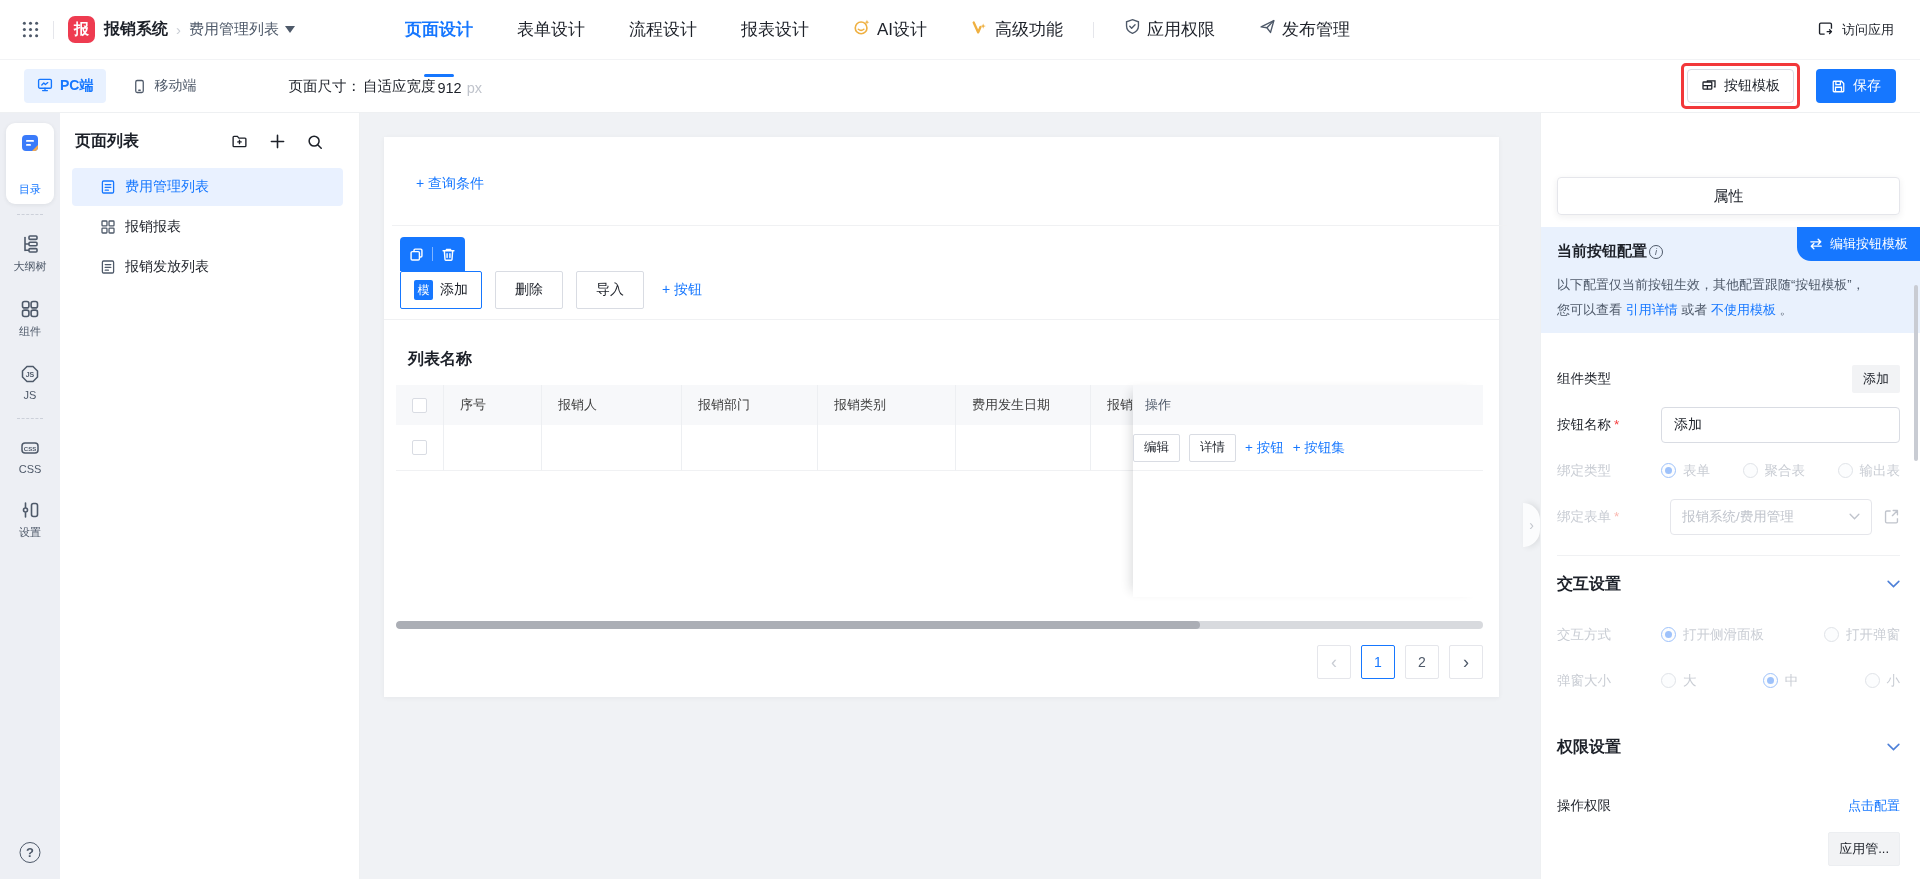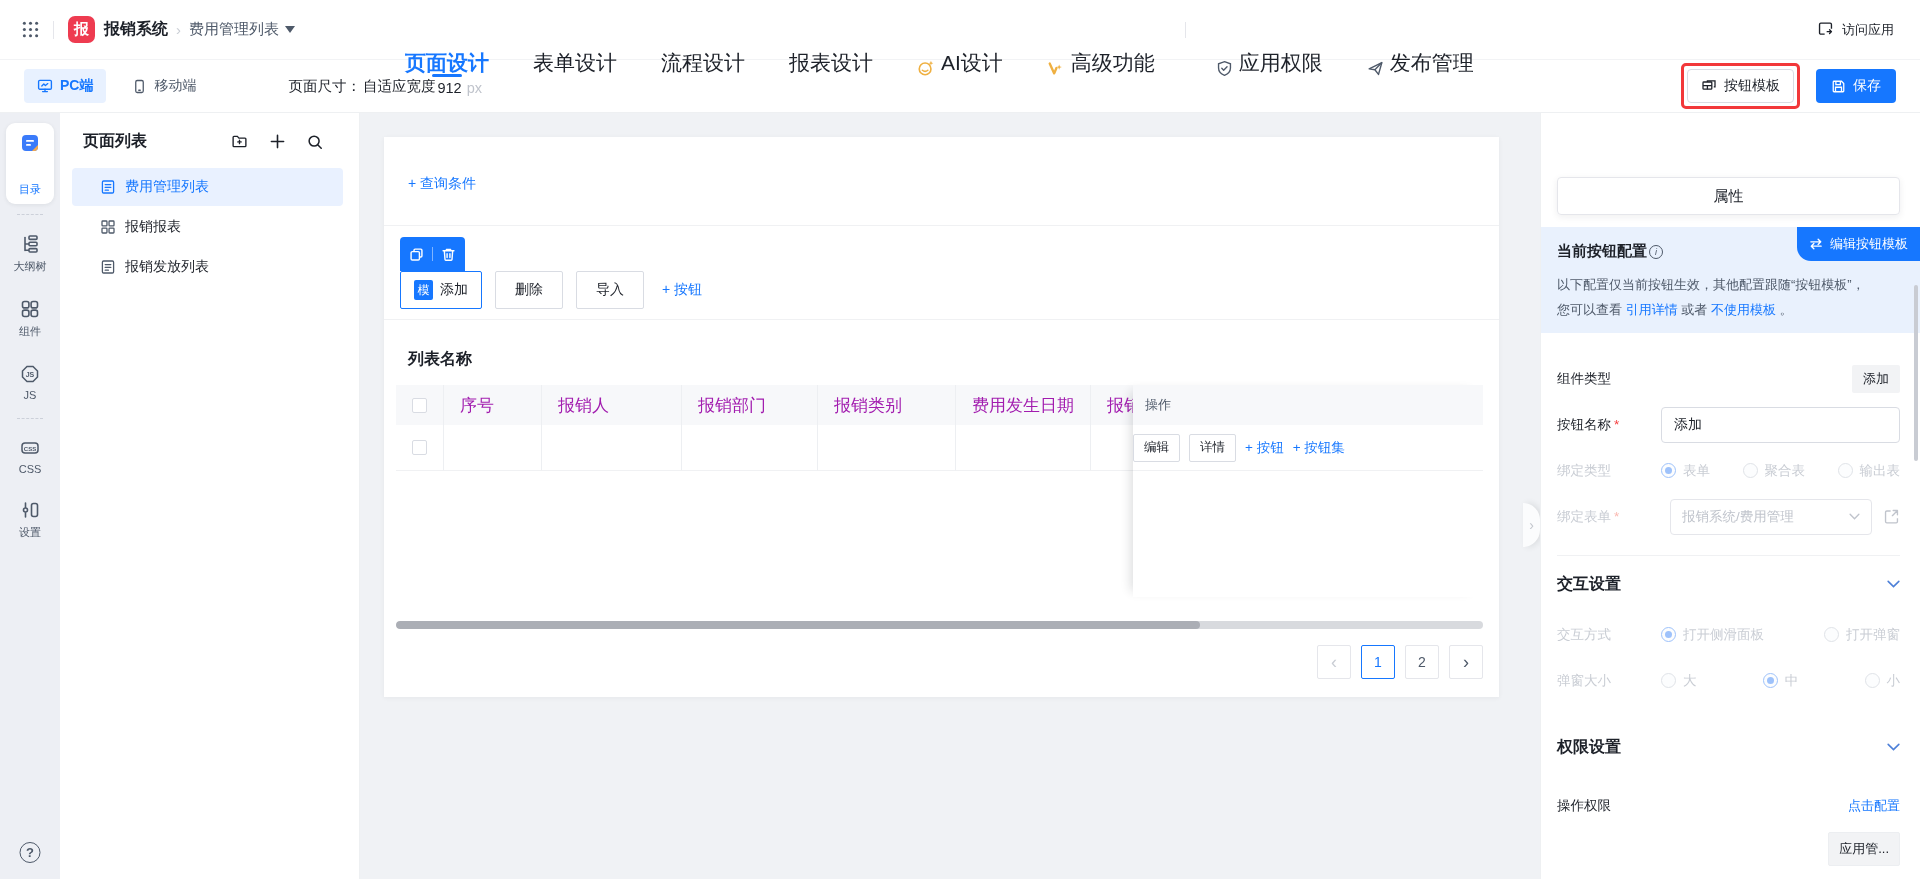--- a/index.html
+++ b/index.html
@@ -11,77 +11,77 @@
   .navbar { height:60px; display:flex; align-items:center; padding:0 26px 0 22px; border-bottom:1px solid #f2f3f5; background:#fff; flex-shrink:0; }
   .nav-left { display:flex; align-items:center; }
   .icon-btn { display:flex; align-items:center; justify-content:center; cursor:pointer; }
   .nav-vdiv { width:1px; height:18px; background:#e5e6eb; margin:0 14px; }
   .logo-sq { width:27px; height:27px; border-radius:7px; background:#ee3b50; color:#fff; font-size:15px; font-weight:bold; display:flex; align-items:center; justify-content:center; }
   .app-name { font-size:16px; font-weight:bold; margin-left:9px; }
   .crumb-sep { color:#c9cdd4; margin:0 8px; font-size:15px; }
   .page-name { font-size:15px; color:#4e5969; }
   .caret { margin-left:6px; color:#4e5969; }
   .nav-tabs { display:flex; align-items:center; margin-left:88px; height:100%; }
-  .nav-tab { display:flex; align-items:flex-end; gap:6px; height:100%; padding:0 22px; font-size:21px; color:#1d2129; position:relative; cursor:pointer; white-space:nowrap;margin-top:36px; }
+  .nav-tab { display:flex; align-items:flex-start; gap:6px; height:100%; padding:0 22px; font-size:17px; color:#1d2129; position:relative; cursor:pointer; white-space:nowrap;margin-top:36px; }
   .nav-tab.active { color:#1677ff; font-weight:bold; }
   .nav-tab.active::after { content:""; position:absolute; left:50%; transform:translateX(-50%); bottom:0; width:30px; height:3px; border-radius:2px; background:#1677ff; }
   .tab-group-div { width:1px; height:16px; background:#e5e6eb; margin:0 8px; }
   .nav-right { margin-left:auto; display:flex; align-items:center; gap:8px; font-size:13px; cursor:pointer; }
 
   
   .toolbar { height:53px; display:flex; align-items:center; padding:0 24px; border-bottom:1px solid #eef0f2; background:#fff; flex-shrink:0; }
-  .chip-pc { display:flex; align-items:center; gap:7px; background:#e8f1ff; color:#1677ff; font-weight:bold; padding:8px 13px; border-radius:4px; cursor:pointer; }
+  .chip-pc { display:flex; gap:7px; background:#e8f1ff; color:#1677ff; font-weight:bold; padding:8px 13px; border-radius:4px; cursor:pointer; }
   .chip-mobile { display:flex; align-items:center; gap:7px; color:#4e5969; margin-left:26px; cursor:pointer; }
   .page-size { margin-left:92px; display:flex; align-items:flex-end; gap:2px; font-size:14.5px; }
   .page-size .unit { color:#c0c4cc; margin-left:3px; }
   .toolbar-right { margin-left:auto; display:flex; align-items:center; gap:16px; }
   .annotation-red { border:3px solid #f2383a; border-radius:5px; padding:3px; }
   .btn-outline { display:flex; align-items:center; gap:7px; background:#fff; border:1px solid #d9dce3; border-radius:4px; padding:7px 13px; font-size:14px; cursor:pointer; }
   .btn-primary { display:flex; align-items:center; gap:7px; background:#1677ff; color:#fff; border-radius:4px; padding:8px 15px; font-size:14px; cursor:pointer; }
 
   
   .main { flex:1; display:flex; min-height:0; }
 
   
   .rail { width:60px; background:#edeff4; display:flex; flex-direction:column; align-items:center; padding-top:10px; position:relative; flex-shrink:0; }
   .rail-item { width:48px; padding:9px 0 7px; display:flex; flex-direction:column; align-items:center; gap:5px; color:#4e5969; font-size:11px; border-radius:9px; margin-bottom:9px; cursor:pointer; }
   .rail-item.active { background:#fff; color:#1677ff; box-shadow:0 1px 4px rgba(31,35,41,.08);gap:28px; }
   .rail-divider { width:26px; border-top:1px dashed #ccd0d9; margin:1px 0 10px; }
   .rail-help { position:absolute; bottom:16px; left:50%; transform:translateX(-50%); width:21px; height:21px; border:1.6px solid #4e5969; border-radius:50%; color:#4e5969; font-size:13px; font-weight:bold; display:flex; align-items:center; justify-content:center; cursor:pointer; }
 
   
   .pages-panel { width:300px; background:#fff; border-right:1px solid #eef0f2; padding:18px 8px 0 0; flex-shrink:0; }
-  .pages-header { display:flex; align-items:center; padding:0 28px 16px 23px; }
+  .pages-header { display:flex; align-items:center; padding:0 28px 16px 15px; }
   .pages-title { font-size:16px; font-weight:bold; flex:1; }
   .pages-header .icon-btn { margin-left:22px; color:#1d2129; }
   .page-item { height:38px; display:flex; align-items:center; gap:9px; margin:0 8px 2px 12px; padding-left:28px; border-radius:4px; font-size:14px; color:#1d2129; cursor:pointer; }
   .page-item.active { background:#e9f1ff; color:#1677ff; }
   .page-item .pi-icon { display:flex; color:#4e5969; }
   .page-item.active .pi-icon { color:#1677ff; }
 
   
   .canvas { flex:1; background:#f0f2f5; position:relative; min-width:0; }
   .card { position:absolute; left:24px; top:24px; width:1115px; height:560px; background:#fff; box-shadow:0 1px 5px rgba(31,35,41,.05); }
-  .query-section { position:absolute; top:0; left:0; width:100%; height:89px; border-bottom:1px solid #f0f1f3; }
+  .query-section { position:absolute; top:0; left:8px; width:100%; height:89px; border-bottom:1px solid #f0f1f3; }
   .query-link { position:absolute; left:24px; top:38px; color:#1677ff; font-size:14px; cursor:pointer; }
   .sel-toolbar { position:absolute; left:16px; top:100px; height:34px; padding:0 9px; background:#1677ff; border-radius:4px 4px 0 0; display:flex; align-items:center; color:#fff; }
   .sel-toolbar .tdiv { width:1px; height:14px; background:rgba(255,255,255,.45); margin:0 8px; }
   .btn-row { position:absolute; left:16px; top:134px; display:flex; align-items:center; gap:13px; }
   .add-btn { height:38px; display:flex; align-items:center; gap:7px; border:1px solid #1677ff; border-radius:2px; background:#fff; padding:0 13px; font-size:14px; cursor:pointer; }
   .add-badge { background:#1677ff; color:#fff; font-size:12px; padding:1.5px 3.5px; border-radius:2px; }
   .plain-btn { height:38px; border:1px solid #d9dce3; border-radius:2px; background:#fff; padding:0 19px; font-size:14px; display:flex; align-items:center; cursor:pointer; }
   .link-blue { color:#1677ff; font-size:14px; cursor:pointer; white-space:nowrap; }
   .btn-row .link-blue { margin-left:5px; }
   .btn-sec-divider { position:absolute; top:182px; left:0; width:100%; border-top:1px solid #f0f1f3; }
   .list-title { position:absolute; left:24px; top:212px; font-size:16px; font-weight:bold; }
 
   .dtable { position:absolute; left:12px; top:248px; width:1087px; height:212px; }
   .scroll-cols { position:absolute; left:0; top:0; width:737px; }
   .t-row { display:flex; }
-  .t-head .t-cell { height:40px; background:#f7f8fa; color:#a21caf; font-size:17px; }
+  .t-head .t-cell { height:40px; background:#f7f8fa; color:#404040; font-size:13px; }
   .t-body .t-cell { height:46px; background:#fff; border-bottom:1px solid #f0f1f3; }
   .t-cell { display:flex; align-items:center; padding-left:16px; border-right:1px solid #edeff2; overflow:hidden; white-space:nowrap; flex-shrink:0; }
   .t-cell.ck { justify-content:center; padding-left:0; }
   .w-ck{width:48px}.w-0{width:98px}.w-1{width:140px}.w-2{width:136px}.w-3{width:138px}.w-4{width:135px}.w-5{width:42px;border-right:none}
   .checkbox { width:15px; height:15px; border:1px solid #d9dce3; border-radius:2px; background:#fff; cursor:pointer; }
   .fixed-col { position:absolute; right:0; top:0; width:350px; height:212px; background:#fff; box-shadow:-8px 0 10px -6px rgba(31,35,41,.16); }
   .fixed-head { height:40px; background:#f7f8fa; color:#4e5969; font-size:13px; display:flex; align-items:center; padding-left:12px; }
   .fixed-body { height:46px; display:flex; align-items:center; gap:9px; padding-left:0; border-bottom:1px solid #f0f1f3; }
   .mini-btn { height:28px; border:1px solid #d9dce3; border-radius:2px; background:#fff; padding:0 10px; font-size:12.5px; display:flex; align-items:center; cursor:pointer; }
   .fixed-body .link-blue { font-size:13.5px; }

